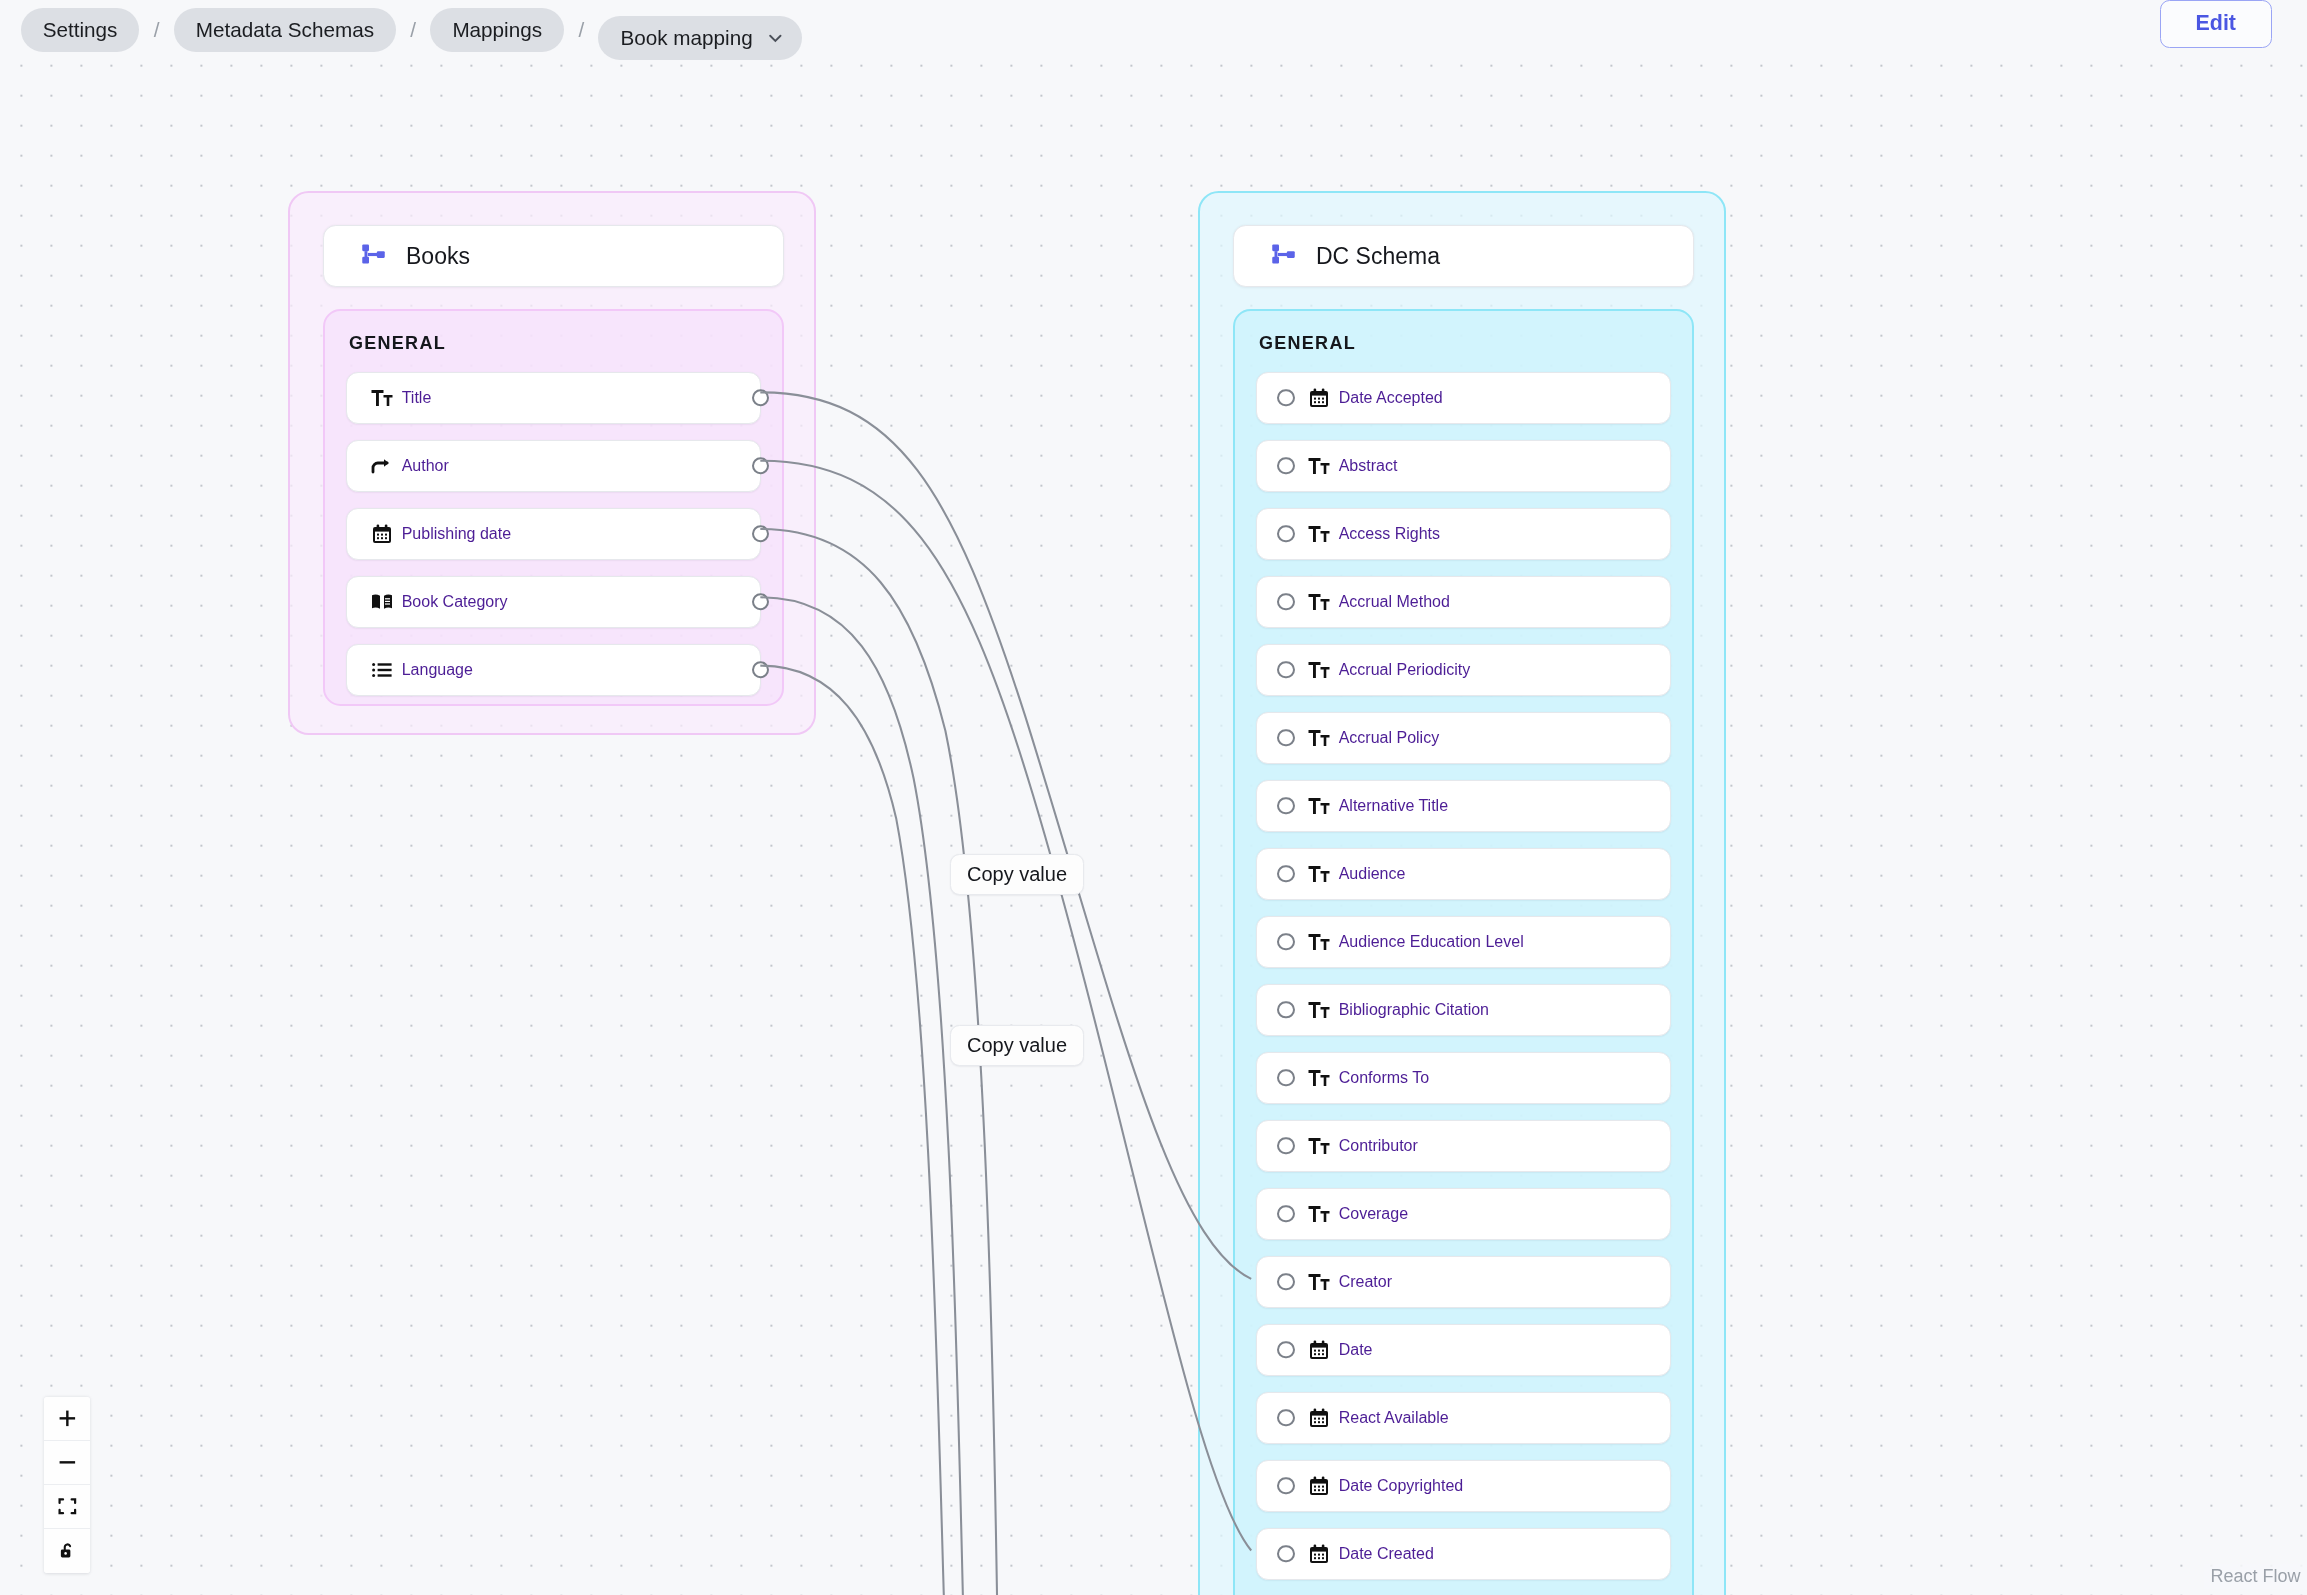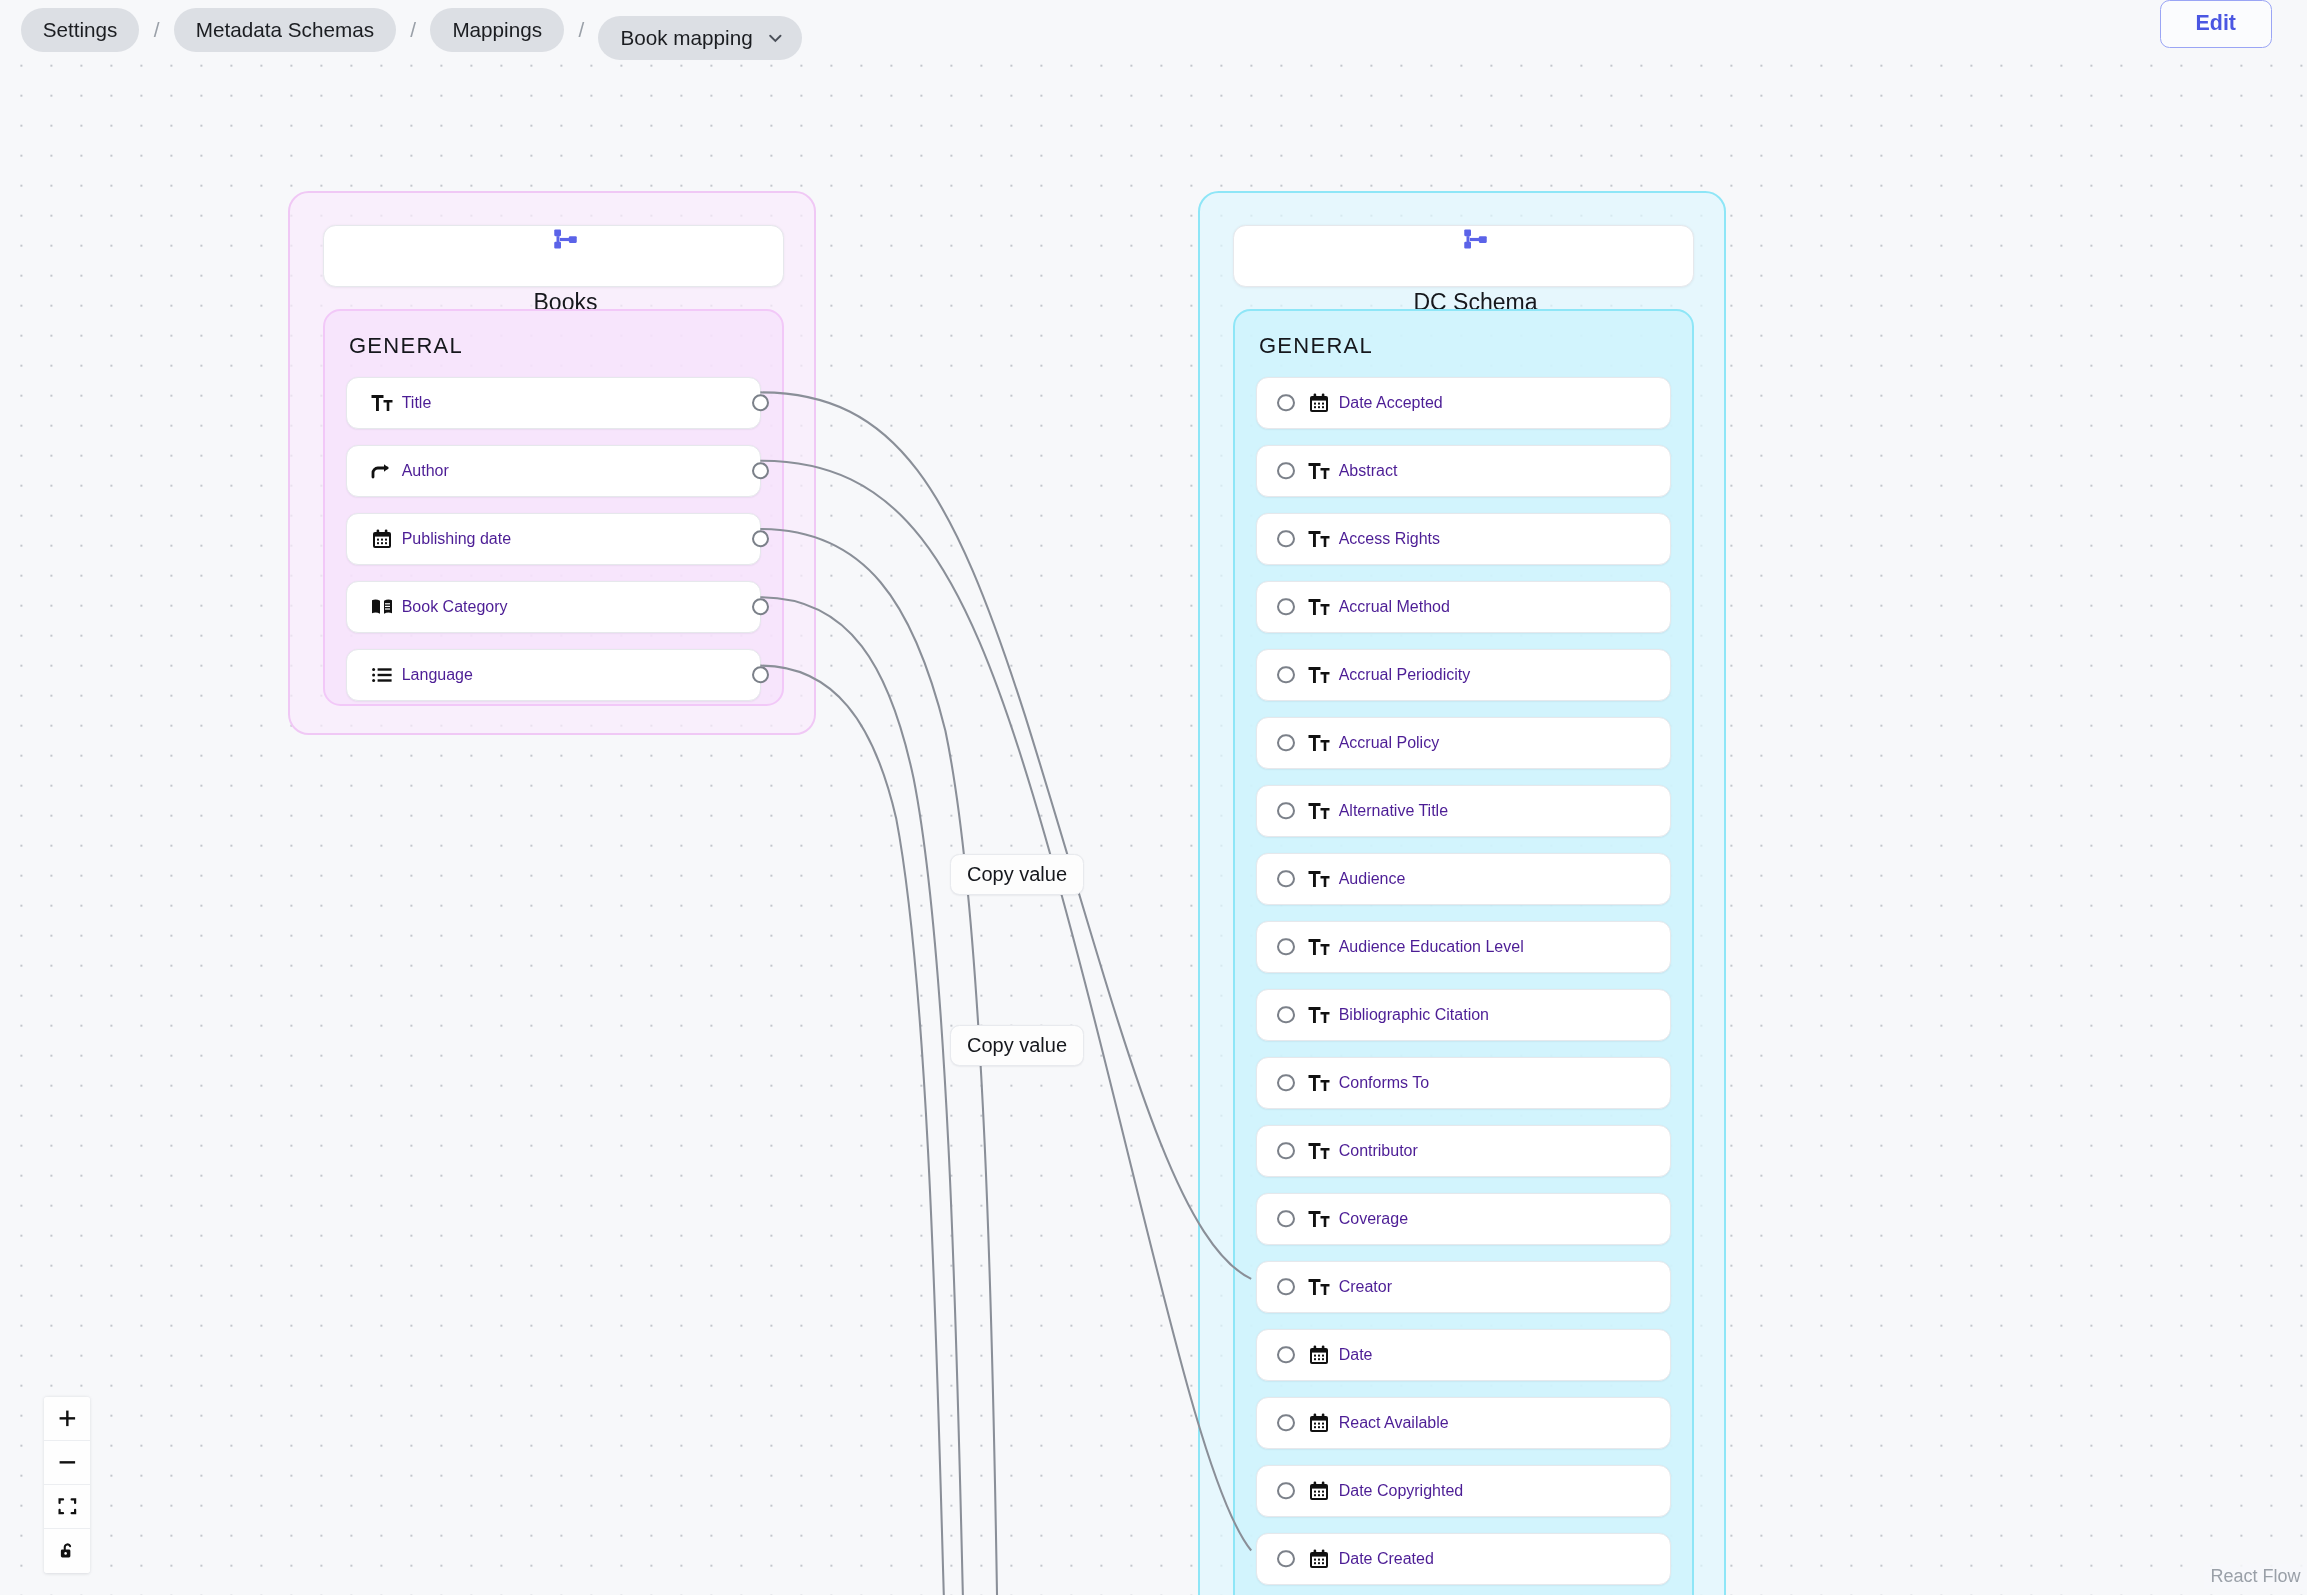--- a/index.html
+++ b/index.html
@@ -82,24 +82,23 @@
 
   
   .schema-node {
     position: absolute;
     left: 33px; top: 32px; width: 461px; height: 62px;
     background: #ffffff;
     border: 0.8px solid #e6e8ec;
     border-radius: 12.7px;
     display: flex;
     align-items: center;
-    padding-left: 24px;
-    gap: 33px;
+    padding-left: 36px;
+    gap: 19px;
     box-shadow: 0 0.8px 2.4px rgba(16,24,40,0.06);
-    flex-direction: column;
   }
   .schema-node .label { font-size: 23px; color: #16181d; }
 
   
   .section {
     position: absolute;
     left: 33px;
     top: 116px;
     width: 461px;
     border-radius: 17.5px;
@@ -109,22 +108,22 @@
     background: rgba(246,222,252,0.65);
     border: 2.4px solid #f2c8f8;
     height: 397px;
   }
   .section.right {
     background: rgba(205,242,252,0.8);
     border: 2.4px solid #8ee6f7;
     height: 1308px;
   }
   .section-title {
-    font-size: 22px;
-    font-weight: normal;
+    font-size: 18px;
+    font-weight: bold;
     letter-spacing: 1.3px;
     color: #15171c;
     margin-bottom: 17.5px;
     padding-left: 3.2px;
   }
 
   
   .field {
     position: relative;
     height: 52px;

